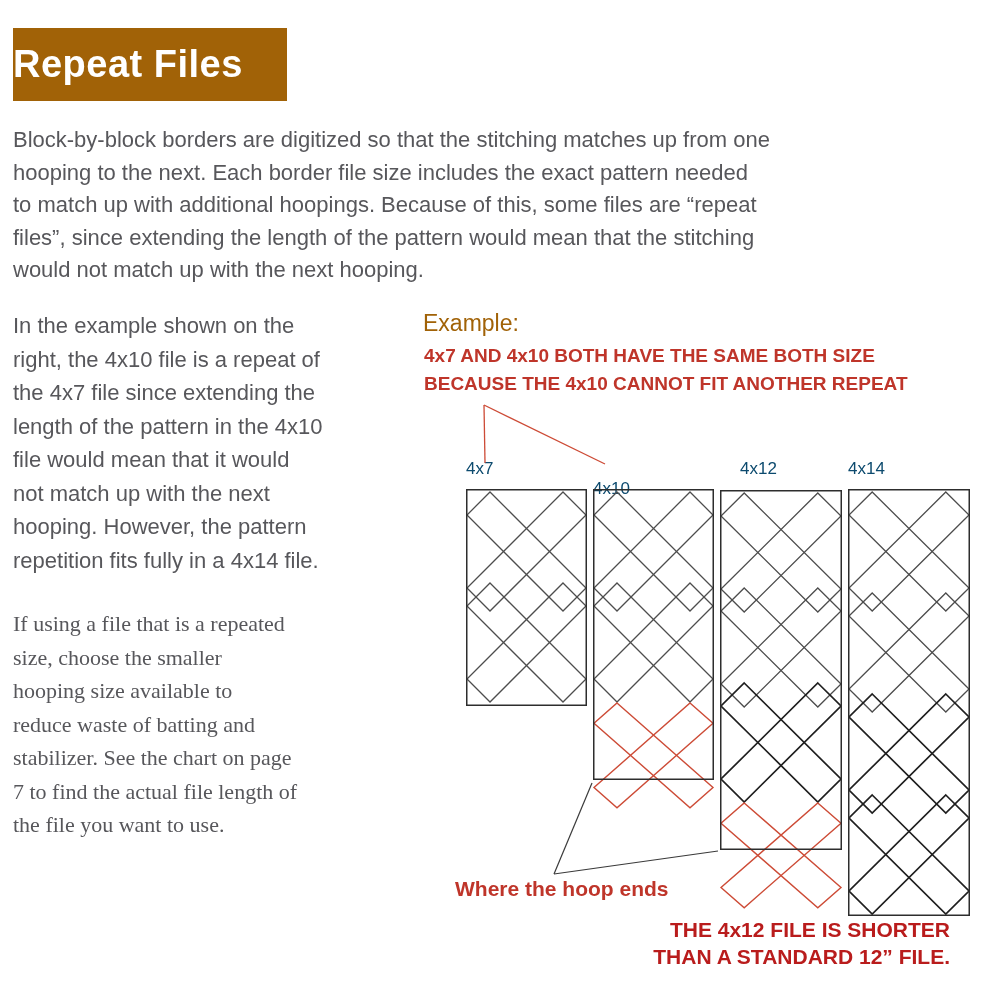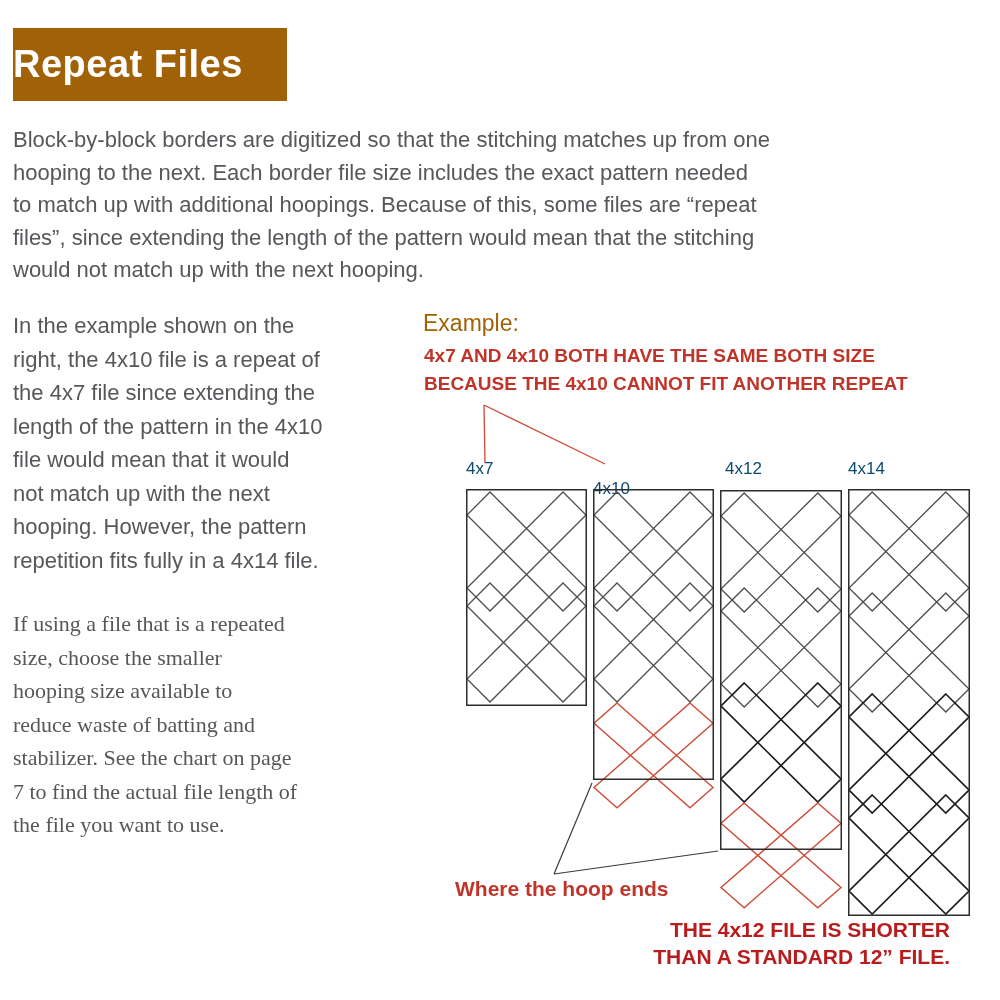--- a/index.html
+++ b/index.html
@@ -91,21 +91,21 @@
           <path d="M97 3 L120 26 L24 122 L1 99 Z" fill="none" stroke="#4d4d4d" stroke-width="1.3" stroke-linejoin="miter"></path>
           <path d="M24 94 L120 190 L97 213 L1 117 Z" fill="none" stroke="#4d4d4d" stroke-width="1.3" stroke-linejoin="miter"></path>
           <path d="M97 94 L120 117 L24 213 L1 190 Z" fill="none" stroke="#4d4d4d" stroke-width="1.3" stroke-linejoin="miter"></path>
         </g>
         <g>
           <path d="M24 214 L120 298.48 L97 318.72 L1 234.24 Z" fill="none" stroke="#cd4b36" stroke-width="1.4" stroke-linejoin="miter"></path>
           <path d="M97 214 L120 234.24 L24 318.72 L1 298.48 Z" fill="none" stroke="#cd4b36" stroke-width="1.4" stroke-linejoin="miter"></path>
         </g>
         <rect x="0.75" y="0.75" width="119.5" height="289.5" fill="none" stroke="#2d2d2d" stroke-width="1.5"></rect>
       </svg>
-      <div class="col-label" style="left: 725px; top: 459px;">4x12</div>
+      <div class="col-label" style="left: 740px; top: 459px;">4x12</div>
       <svg width="122" height="440" viewBox="0 0 122 440" style="left: 720px; top: 490px;">
         <defs>
           <clipPath id="boxclip2">
             <rect x="0" y="0" width="122" height="360"></rect>
           </clipPath>
         </defs>
         <g clip-path="url(#boxclip2)">
           <path d="M24.198347107438018 3 L120.99173553719008 99 L97.80165289256198 122 L1.0082644628099173 26 Z" fill="none" stroke="#4d4d4d" stroke-width="1.3" stroke-linejoin="miter"></path>
           <path d="M97.80165289256198 3 L120.99173553719008 26 L24.198347107438018 122 L1.0082644628099173 99 Z" fill="none" stroke="#4d4d4d" stroke-width="1.3" stroke-linejoin="miter"></path>
           <path d="M24.198347107438018 98 L120.99173553719008 194 L97.80165289256198 217 L1.0082644628099173 121 Z" fill="none" stroke="#4d4d4d" stroke-width="1.3" stroke-linejoin="miter"></path>

